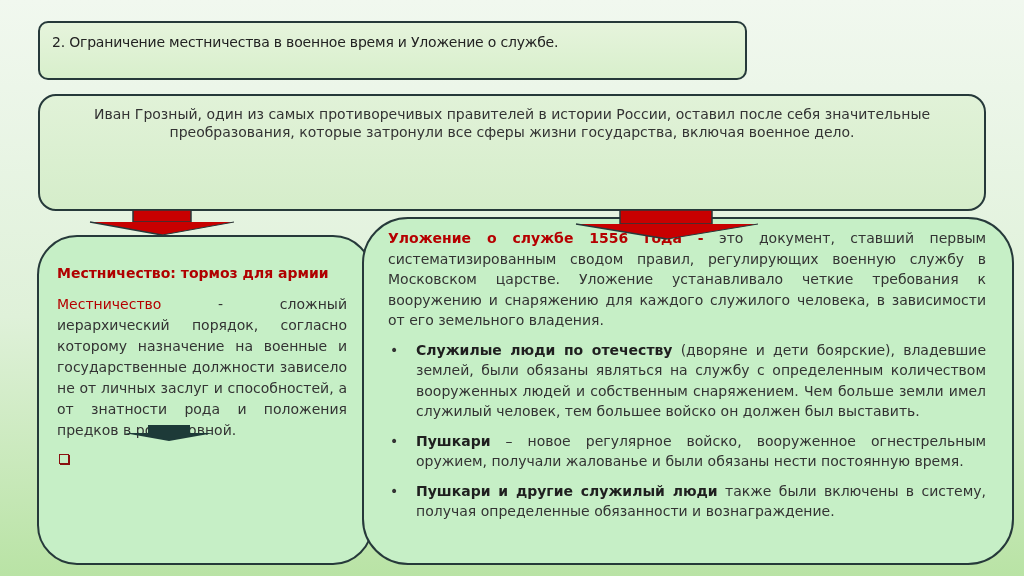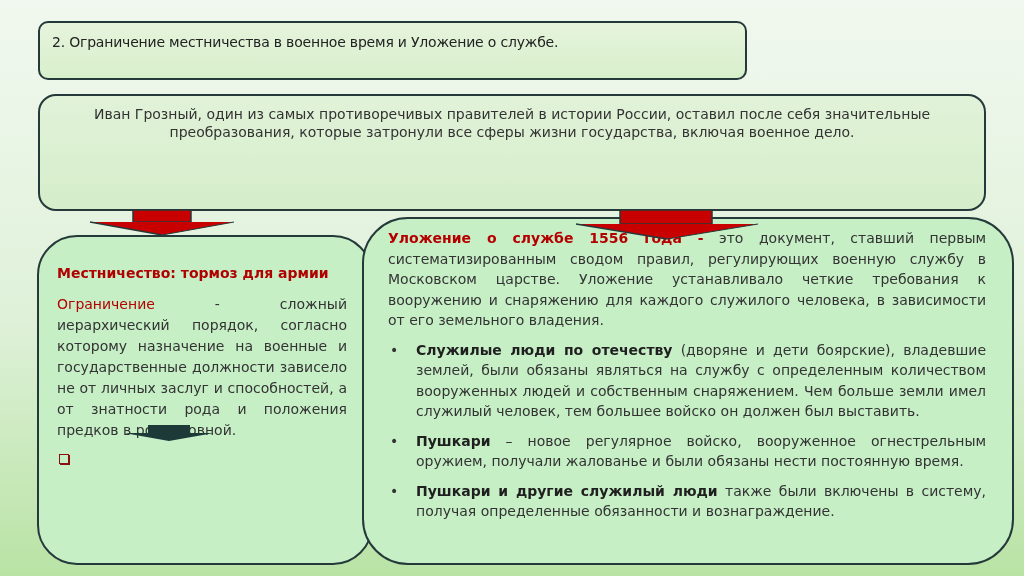--- a/index.html
+++ b/index.html
@@ -70,21 +70,21 @@
 <svg class="arrow" style="left:88px; top:210px;" width="148" height="26" viewBox="0 0 148 26">
   <rect x="45" y="0" width="58" height="12" fill="#c80000" stroke="#26393a" stroke-width="1.5"></rect>
   <polygon points="2,12 146,12 74,25" fill="#c80000"></polygon>
   <line x1="2" y1="12" x2="74" y2="25" stroke="#26393a" stroke-width="1.5"></line>
   <line x1="146" y1="12" x2="74" y2="25" stroke="#26393a" stroke-width="1"></line>
 </svg>
 
 <div id="left-box" class="box">
   <div class="heading-red">Местничество: тормоз для армии</div>
   <div class="left-para">
-    <span class="red">Ограничение</span><span> - сложный иерархический порядок, согласно которому назначение на военные и государственные должности зависело не от личных заслуг и способностей, а от знатности рода и положения предков в родословной.</span>
+    <span class="red">Местничество</span><span> - сложный иерархический порядок, согласно которому назначение на военные и государственные должности зависело не от личных заслуг и способностей, а от знатности рода и положения предков в родословной.</span>
   </div>
   <ul class="sq">
     <li>
       <span class="bullet"></span>
     </li>
   </ul>
 </div>
 
 <svg class="arrow" style="left:124px; top:425px;" width="90" height="17" viewBox="0 0 90 17">
   <rect x="24" y="0" width="42" height="8" fill="#1d3a38"></rect>

